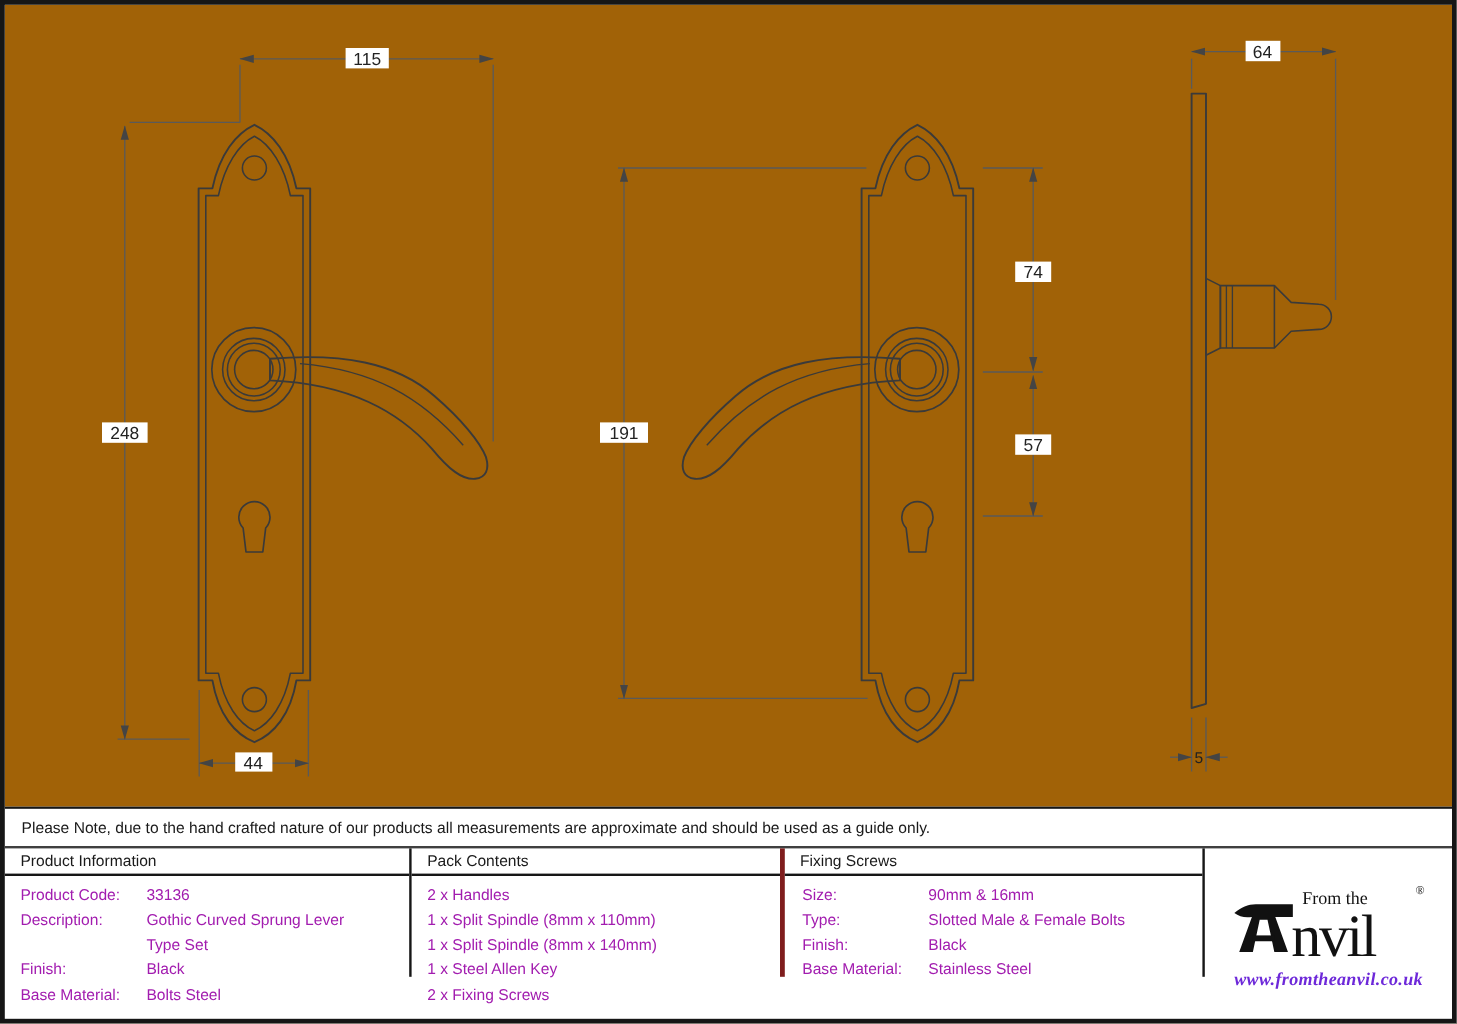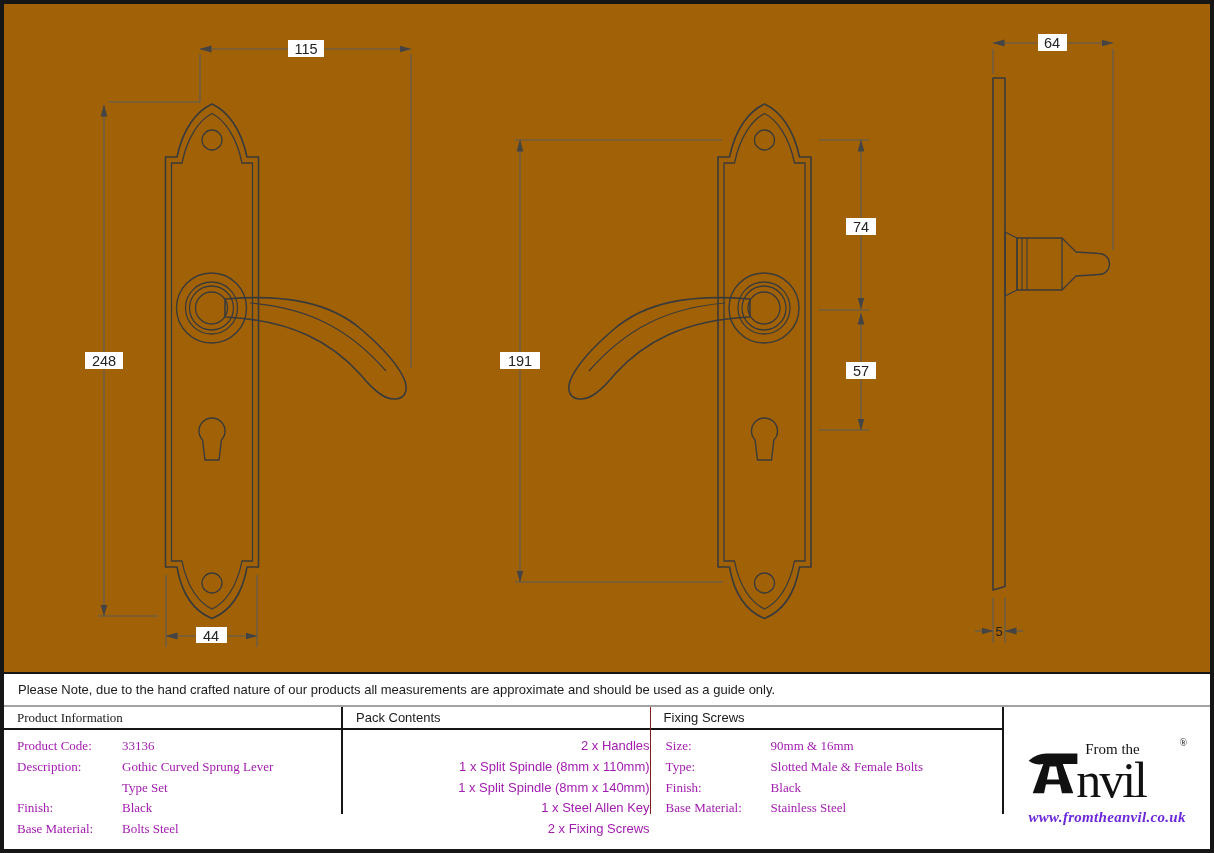--- a/index.html
+++ b/index.html
@@ -1,32 +1,32 @@
 <!DOCTYPE html>
 <html><head>
 <meta charset="utf-8">
 <style>
   html,body{margin:0;padding:0;background:#888;}
   body{width:1214px;height:853px;font-family:"Liberation Sans",sans-serif;}
   .sheet{position:relative;width:1214px;height:853px;background:#fff;border:4px solid #161616;box-sizing:border-box;overflow:hidden;}
   .drawing-area{position:relative;width:1206px;height:668px;background:#a16207;}
   .drawing-area svg{display:block;}
-  .note-row{height:31px;line-height:31px;border-top:2px solid #161616;border-bottom:2px solid #a3a3a3;padding-left:14px;font-size:13px;color:#1a1a1a;white-space:nowrap;}
+  .note-row{height:31px;line-height:31px;border-top:2px solid #161616;border-bottom:2px solid #404040;padding-left:14px;font-size:13px;color:#1a1a1a;white-space:nowrap;}
   .info-table{display:flex;height:107px;}
   .col{box-sizing:border-box;position:relative;}
-  .col.c1{width:344px;font-family:Liberation Serif, serif;}
+  .col.c1{width:344px;}
   .col.c2{width:315px;border-left:2px solid #161616;}
-  .col.c3{width:360px;border-left:1px solid #7f1d1d;}
+  .col.c3{width:360px;border-left:4px solid #7f1d1d;}
   .col.c4{width:212px;border-left:2px solid #161616;}
   .col-header{height:21px;line-height:21px;border-bottom:2px solid #161616;font-size:13px;color:#1a1a1a;padding-left:13px;}
   .col-body{padding-top:6px;font-size:13px;color:#a21caf;}
   .trow{display:flex;line-height:20.8px;padding-left:13px;}
-  .c3 .trow{padding-left:15px;font-family:Liberation Serif, serif;}
+  .c3 .trow{padding-left:15px;}
   .trow .lbl{width:105px;flex:none;}
-  .litem{line-height:20.8px;padding-left:13px;text-align:right;}
+  .litem{line-height:20.8px;padding-left:13px;}
   
   .logo{width:160px;margin:0 auto;padding-top:34px;}
   .logo-main{position:relative;height:56px;}
   .anvil-glyph{position:absolute;left:0;bottom:0;}
   .from-the{position:absolute;left:58px;top:0;font-family:"Liberation Serif",serif;font-size:15px;color:#111;}
   .nvil{position:absolute;left:49px;bottom:-8px;font-family:"Liberation Serif",serif;font-size:50px;line-height:1;color:#111;letter-spacing:-2px;margin-top:24px;}
   .reg{position:absolute;right:0;top:-4px;font-family:"Liberation Serif",serif;font-size:10px;color:#111;}
   .logo-url{margin-top:12px;text-align:center;font-family:"Liberation Serif",serif;font-style:italic;font-size:15px;font-weight:bold;color:#6d28d9;letter-spacing:0.3px;white-space:nowrap;}
   
   .part{fill:none;stroke:#3a3a3a;stroke-width:1.6;stroke-linejoin:round;}

